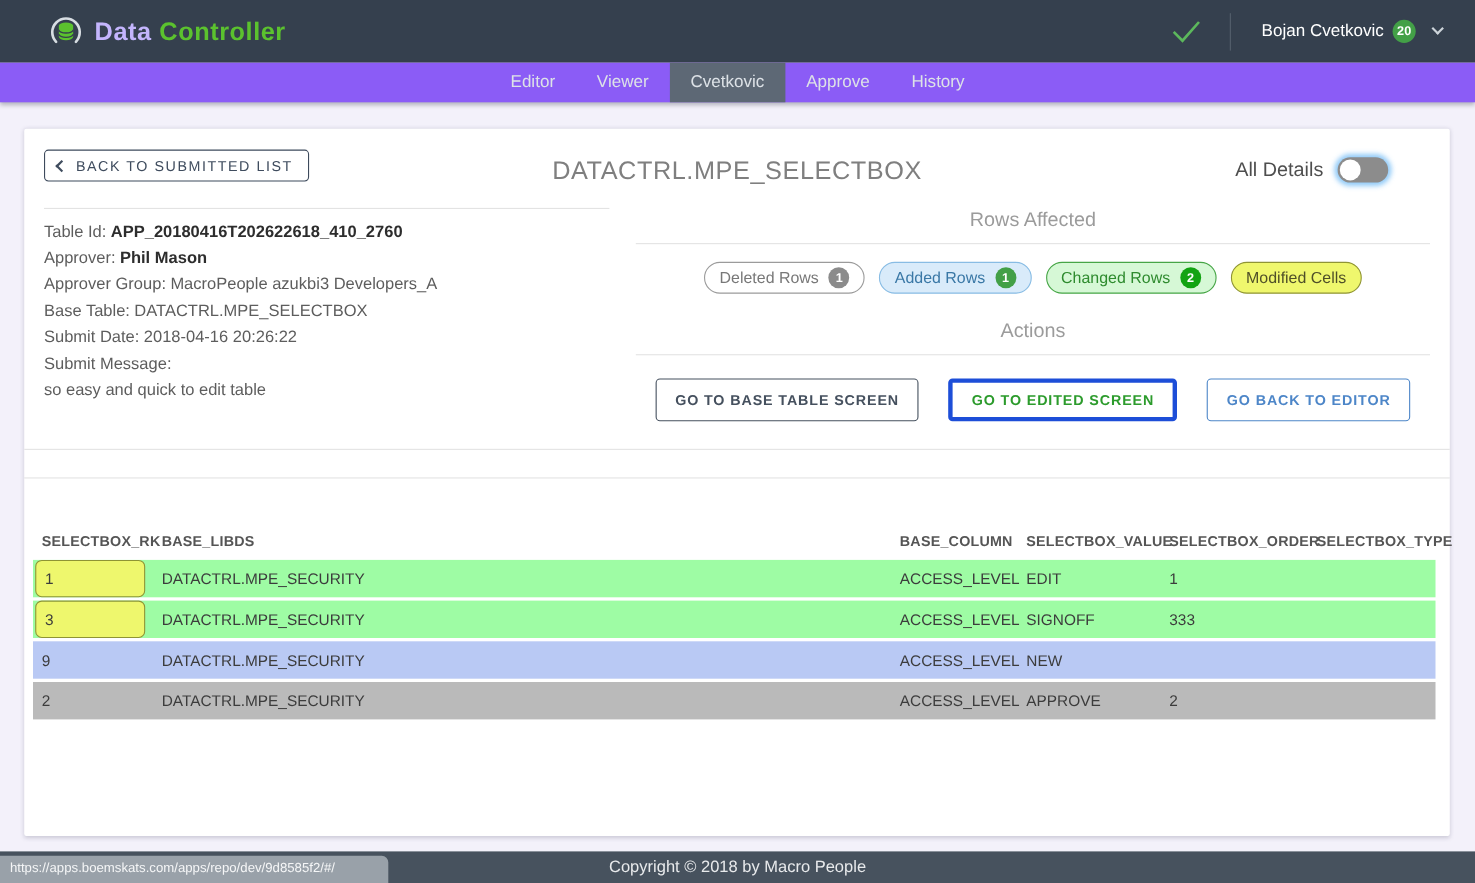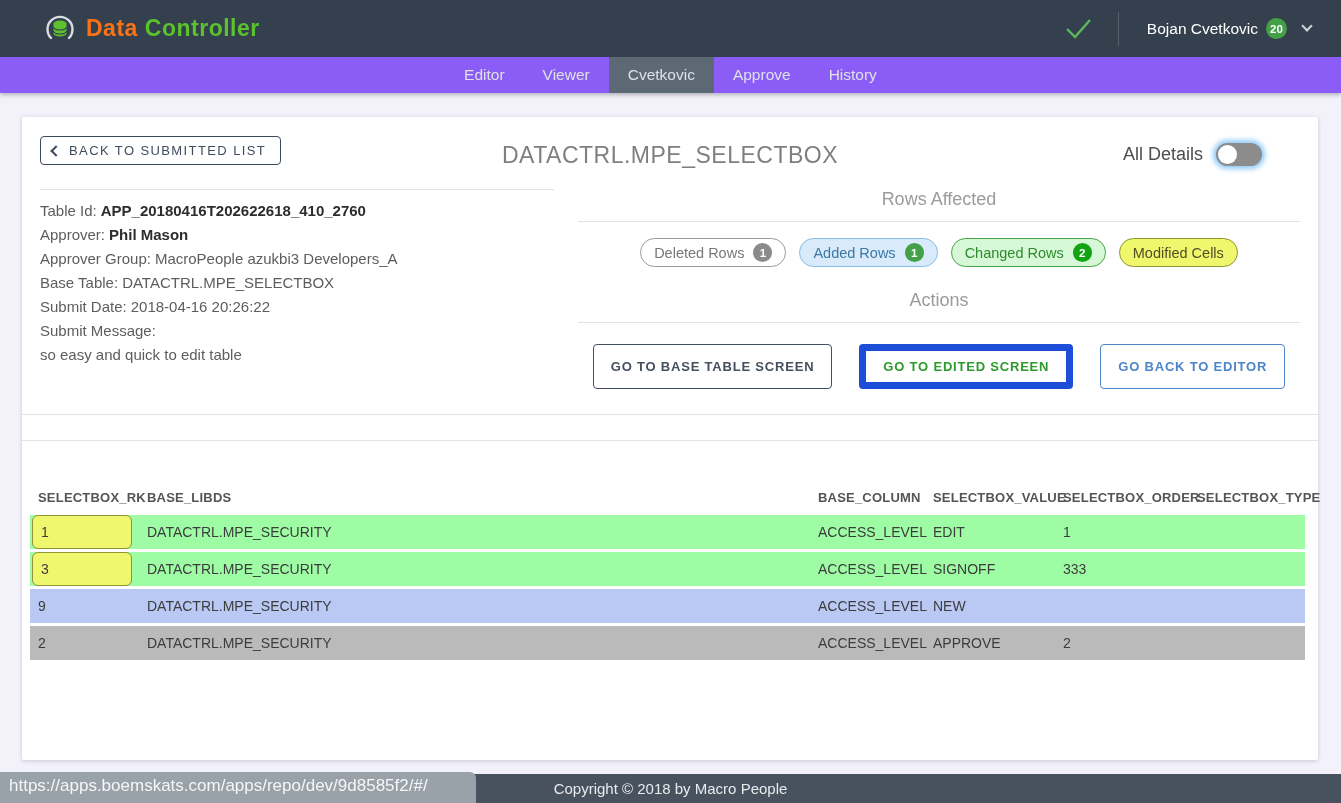--- a/index.html
+++ b/index.html
@@ -13,21 +13,21 @@
 
   
   .app-header {
     height:57px; background:#35404e;
     display:flex; align-items:center; justify-content:space-between;
     padding:0 30px 0 44px;
   }
   .logo { display:flex; align-items:center; }
   .logo svg { margin-right:10px; }
   .brand { font-size:23px; font-weight:bold; letter-spacing:.5px; }
-  .brand-a { color:#f97316; }
+  .brand-a { color:#c4b5fd; }
   .brand-b { color:#5bc22e; margin-left:7px; }
   .header-right { display:flex; }
   .check-icon { margin-right:26px; display:flex; align-items:center; }
   .vdiv { width:1px; height:34px; background:#55606d; margin-right:28px; }
   .user-menu { display:flex; align-items:center; color:#ffffff; font-size:15.5px; cursor:pointer; }
   .user-badge {
     background:#43a047; color:#fff; border-radius:50%;
     width:21px; height:21px; display:flex; align-items:center; justify-content:center;
     font-size:11.5px; margin-left:8px; font-weight:bold;
   }
@@ -103,21 +103,21 @@
   .pill-changed { background:#d6f8d6; border-color:#46a546; color:#2e8b2e; }
   .pill-changed .pill-count { background:#12a312; }
   .pill-modified { background:#eff76d; border-color:#8f9434; color:#4f4f28; }
 
   .actions-row { display:flex; justify-content:center; gap:27px; margin-top:21px; }
   .abtn {
     background:#fff; border-radius:4px; font-size:13px; font-weight:bold;
     letter-spacing:.8px; padding:8px 17px; cursor:pointer; font-family:inherit;
   }
   .btn-default { border:1px solid #45505e; color:#45505e; }
-  .btn-success { border:7px solid #1d4ed8; color:#2c9b2c; }
+  .btn-success { border:4px solid #1d4ed8; color:#2c9b2c; }
   .btn-primary { border:1px solid #4d86c8; color:#4d86c8; }
 
   .divider { border:none; border-top:1px solid #e3e3e3; margin:0; }
   .div-1 { margin-top:25px; }
   .div-2 { margin-top:25px; }
 
   
   .dtable { margin:39px 13px 0 8px; }
   .thead { display:flex; height:35px; align-items:center; }
   .th { font-size:13px; font-weight:bold; color:#555; letter-spacing:.2px; padding-left:8px; }
@@ -133,21 +133,21 @@
   }
 
   
   .footer {
     position:absolute; left:0; right:0; bottom:0; height:29px; background:#47525e;
     display:flex; align-items:center; justify-content:center;
     color:#e8eaec; font-size:15px; z-index:3;
   }
   .status-url {
     position:absolute; left:0; bottom:0; z-index:4;
-    background:#99a1a9; color:#f5f6f7; font-size:17px;
+    background:#99a1a9; color:#f5f6f7; font-size:12px;
     padding:4px 48px 7px 9px; border-top-right-radius:6px;
   }
 </style>
 </head>
 <body>
 
 <header class="app-header">
   <div class="logo">
     <svg width="32" height="32" viewBox="0 0 32 32">
       <path d="M7 25 A 12.5 12.5 0 1 1 25 25" fill="none" stroke="#d7dde2" stroke-width="2.4" stroke-linecap="round"></path>

